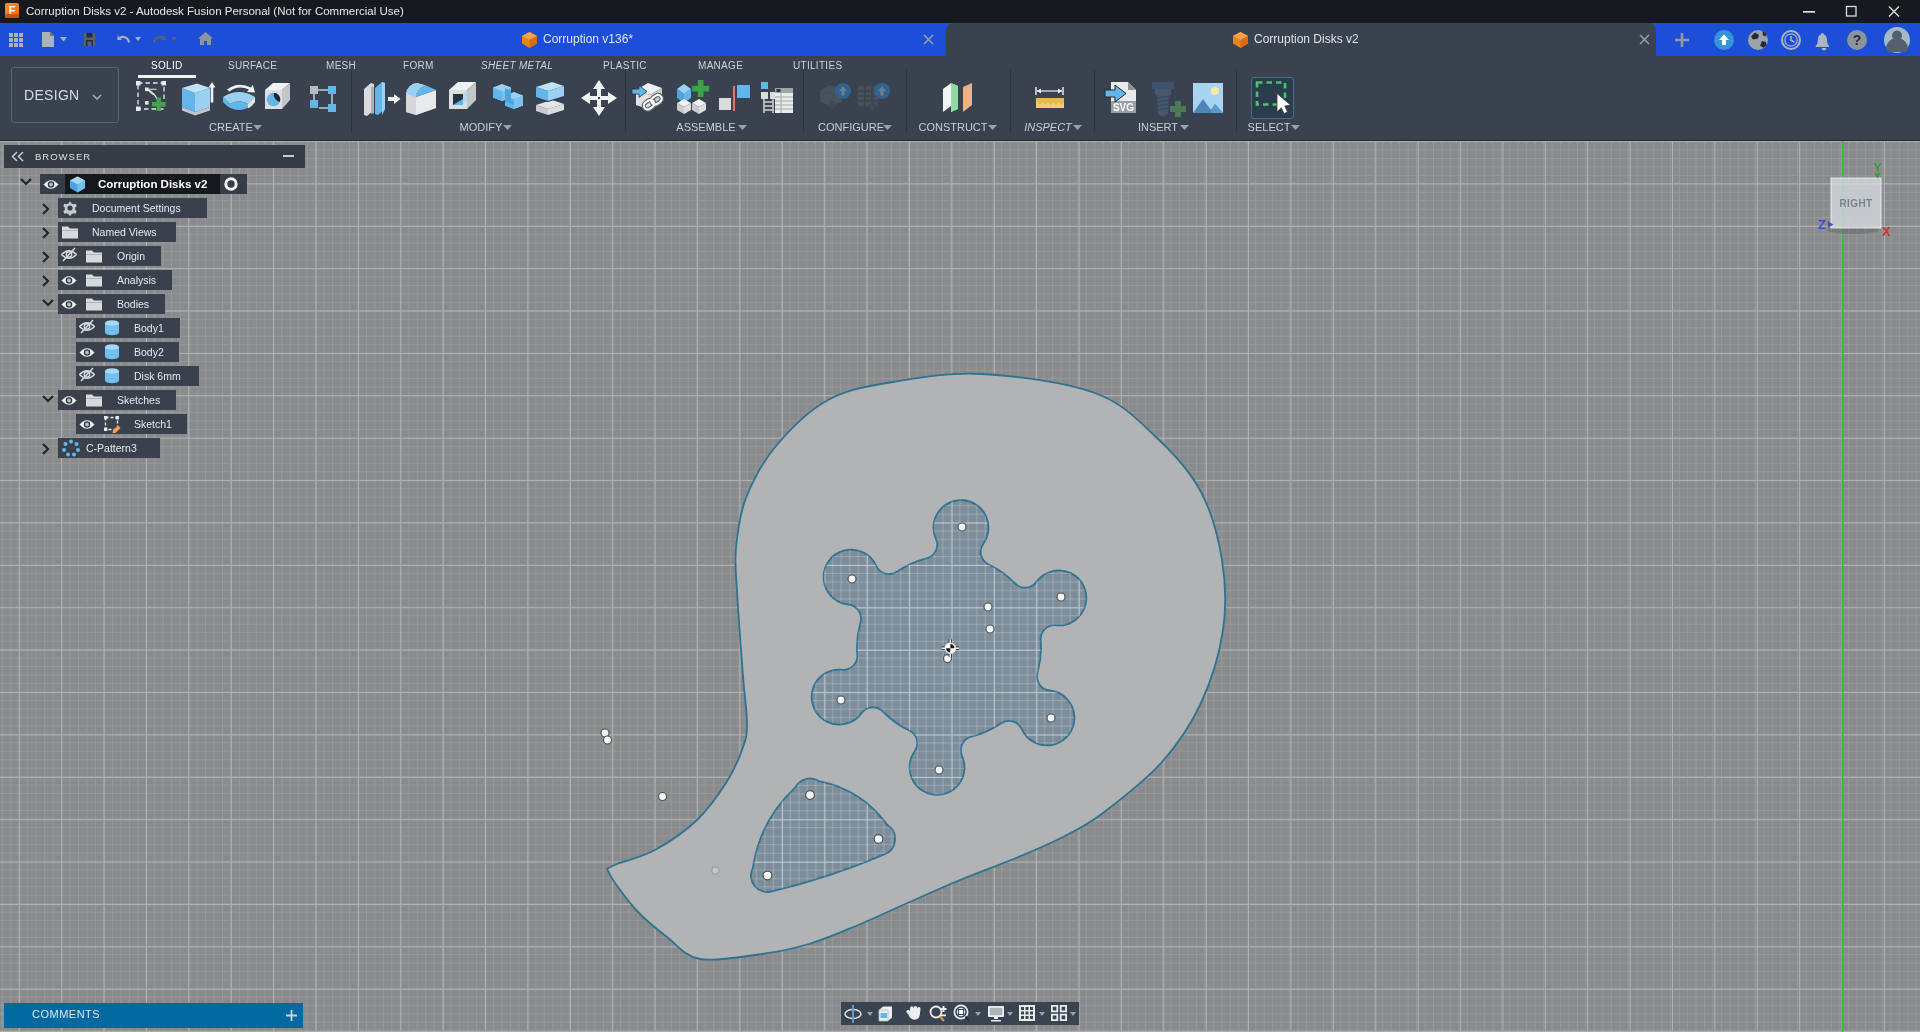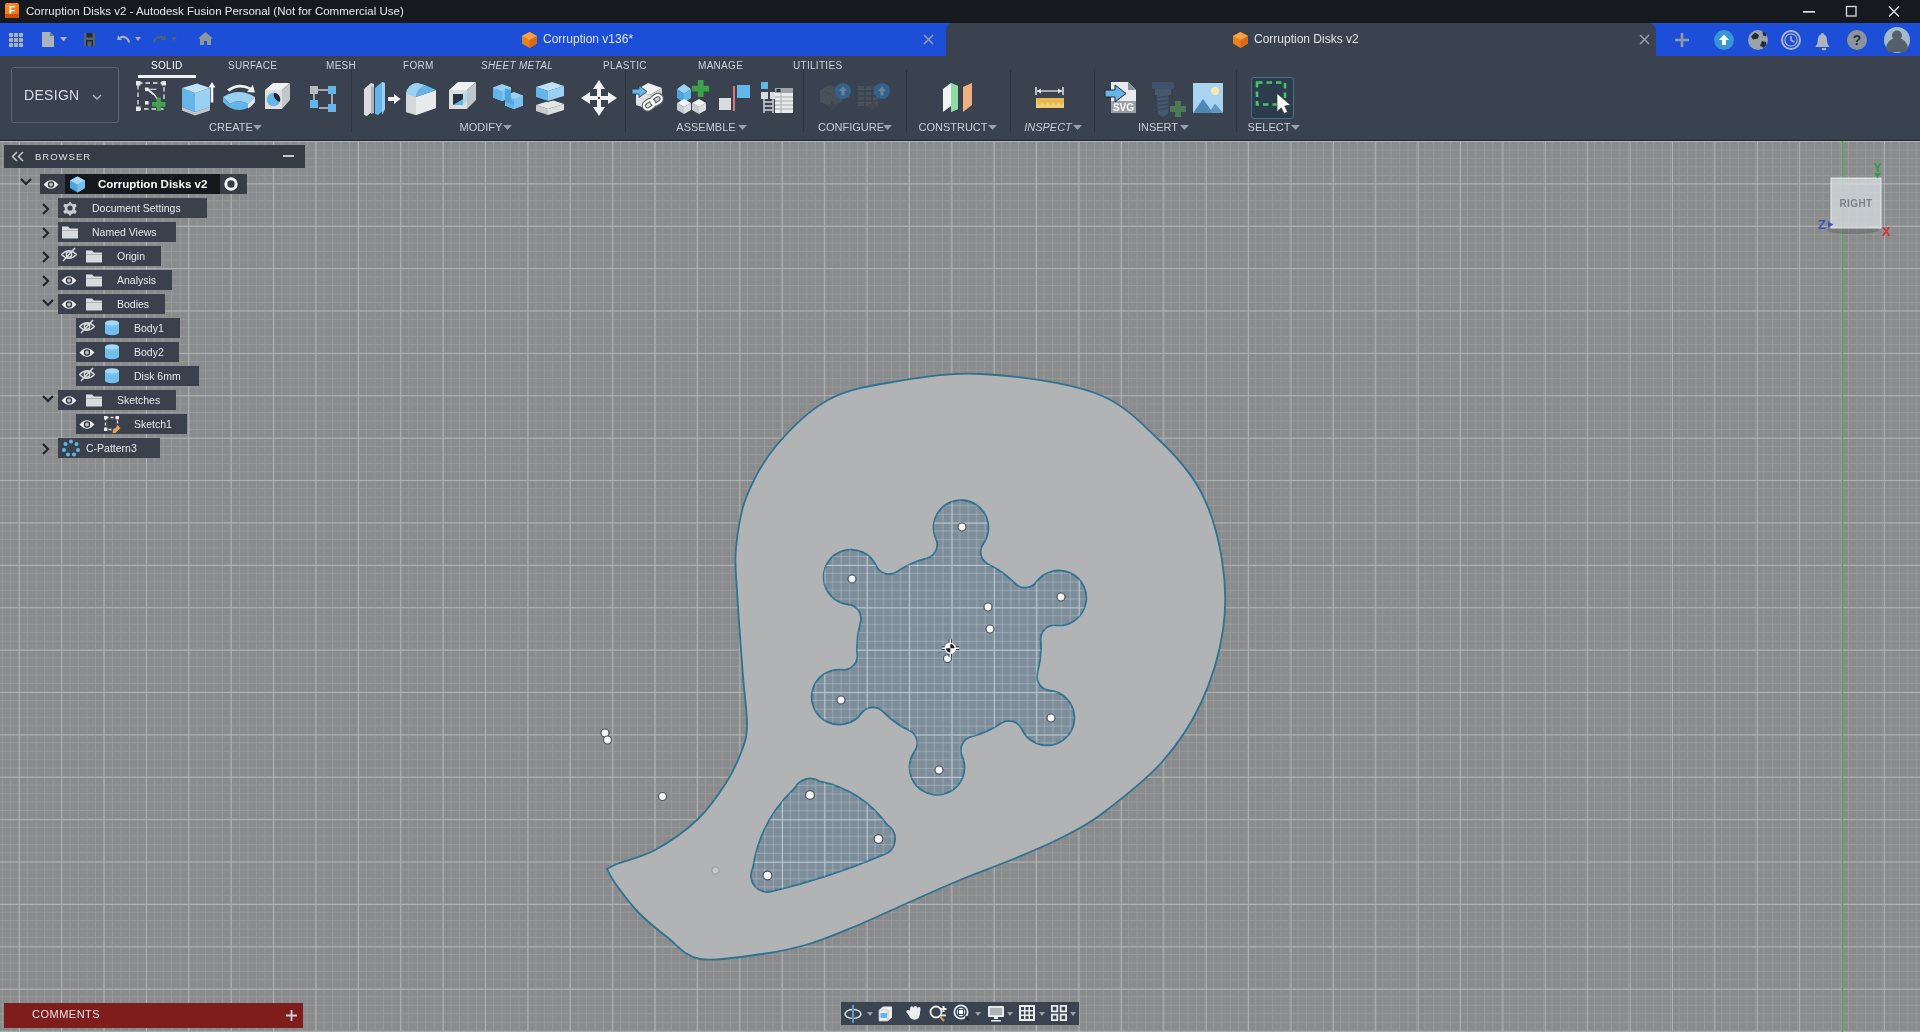--- a/index.html
+++ b/index.html
@@ -652,21 +652,21 @@
       <circle cx="9" cy="2.5" r="2"></circle>
       <circle cx="14.5" cy="5" r="2"></circle>
       <circle cx="16" cy="11" r="2"></circle>
       <circle cx="12" cy="15.5" r="2"></circle>
       <circle cx="6" cy="15.5" r="2"></circle>
       <circle cx="2" cy="11" r="2"></circle>
       <circle cx="3.5" cy="5" r="2"></circle>
     </svg>
  <div style="position:absolute;left:86px;top:438px;line-height:20px;">C-Pattern3</div>
 </div>
-<div id="comments" style="position:absolute;left:4px;top:1003px;width:299px;height:25px;background:#7f1d1d;">
+<div id="comments" style="position:absolute;left:4px;top:1003px;width:299px;height:25px;background:#0369a1;">
  <div style="position:absolute;left:28px;top:5px;font-size:11px;color:#e3e6e9;letter-spacing:0.5px;">COMMENTS</div>
  <svg width="13" height="13" style="position:absolute;left:281px;top:6px">
       <path d="M6.5,1 v11 M1,6.5 h11" stroke="#cdd2d7" stroke-width="1.8"></path>
     </svg>
 </div>
 <div id="navbar" style="position:absolute;left:841px;top:1002px;width:238px;height:23px;background:#3a4350;">
 <svg width="238" height="23">
  <g stroke="#e6e9eb" fill="none" stroke-width="1.4">
   <ellipse cx="12" cy="12" rx="8" ry="4.5"></ellipse>
   <line x1="12" y1="3" x2="12" y2="21" stroke="#5b9bd3" stroke-width="2"></line>

